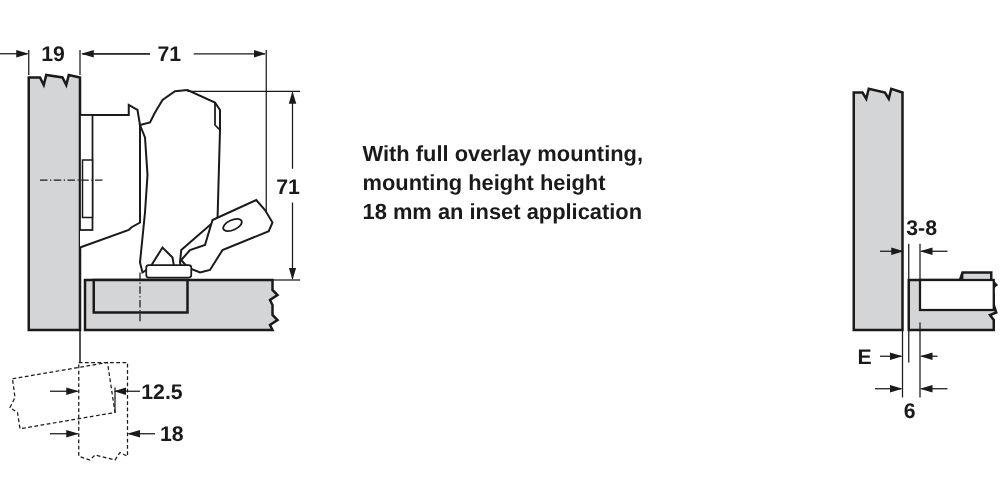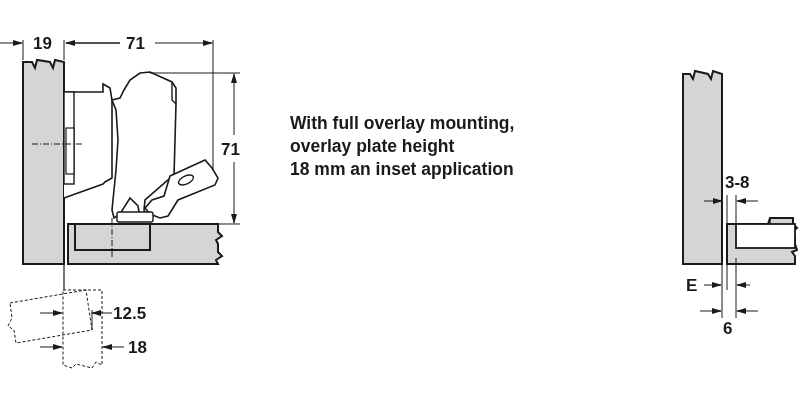--- a/index.html
+++ b/index.html
@@ -93,15 +93,15 @@
     <line x1="750" y1="285" x2="737" y2="285" stroke="#1a1a1a" stroke-width="1" marker-end="url(#arr)"></line>
 
     <line x1="700" y1="311" x2="721" y2="311" stroke="#1a1a1a" stroke-width="1" marker-end="url(#arr)"></line>
     <line x1="758" y1="311" x2="737" y2="311" stroke="#1a1a1a" stroke-width="1" marker-end="url(#arr)"></line>
     <text class="dim" x="723" y="334">6</text>
   </g>
 </svg>
 
 <div class="desc">
   <div>With full overlay mounting,</div>
-  <div>overlay plate height</div>
+  <div>mounting height height</div>
   <div>18 mm an inset application</div>
 </div>
 
 </body></html>

